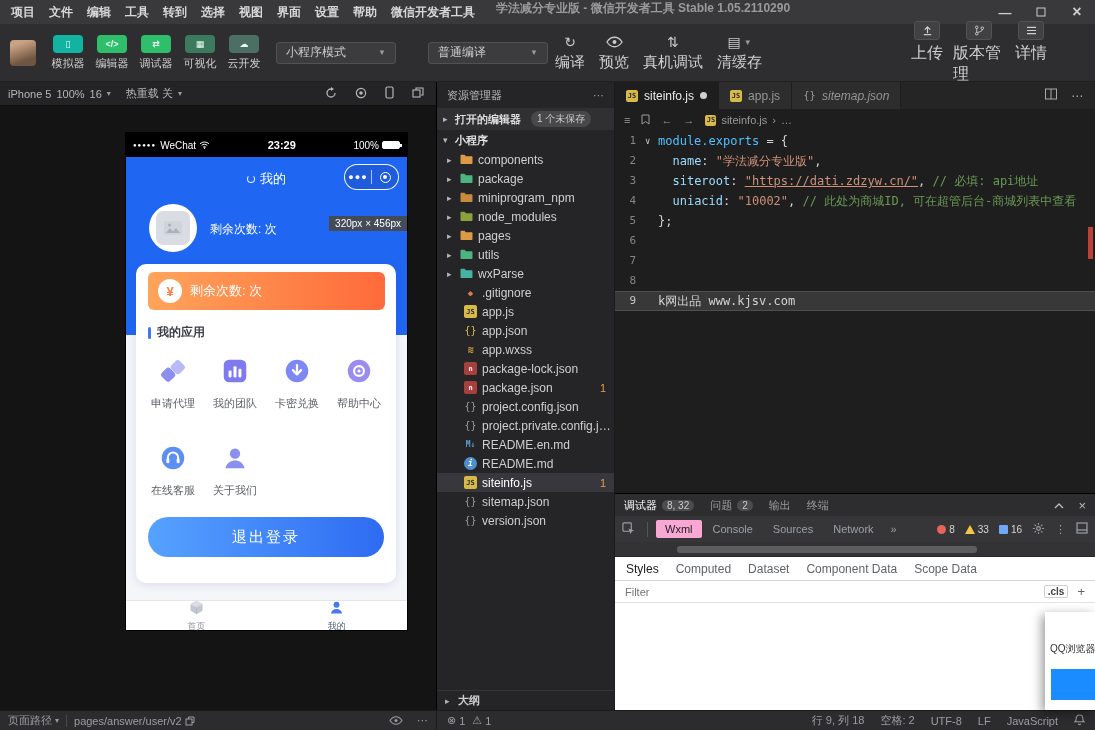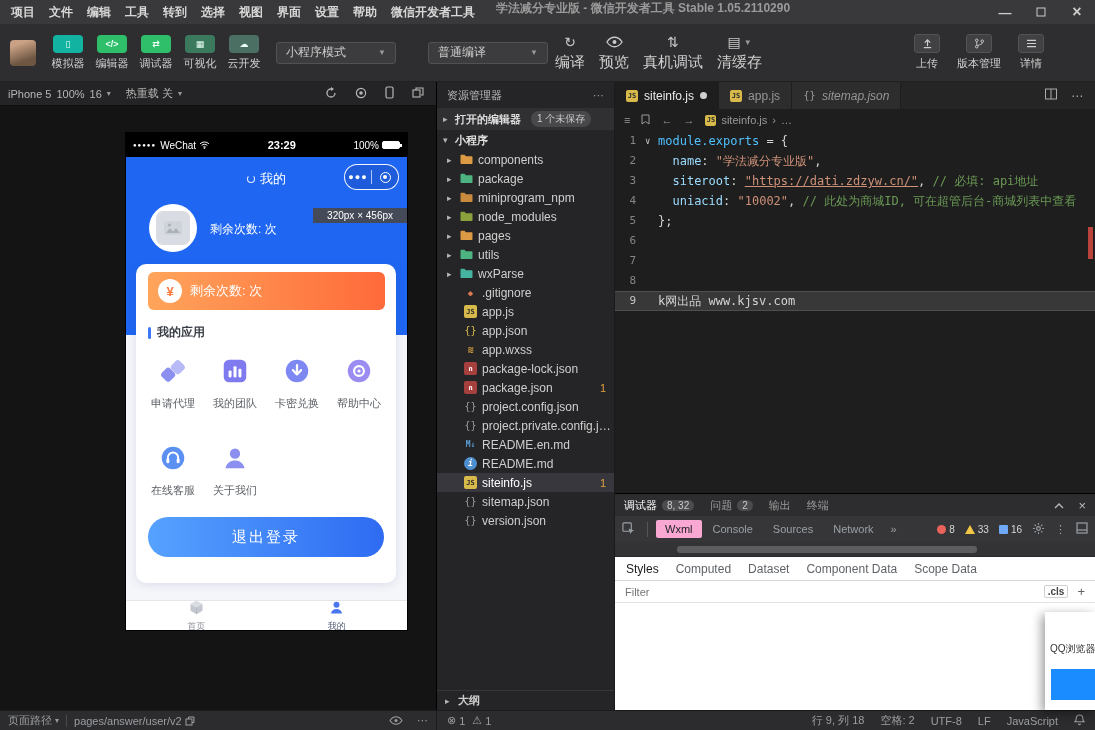--- a/index.html
+++ b/index.html
@@ -22,21 +22,21 @@
   .tool-ic{width:30px;height:18px;border-radius:4px;color:#eafff5;font-size:9px;display:flex;align-items:center;justify-content:center;font-weight:700;}
   .tool-label{font-size:11px;color:#cfcfcf;}
   .select{height:22px;background:#3c3c3e;border:1px solid #515154;border-radius:3px;color:#cccccc;display:flex;align-items:center;padding:0 9px;gap:14px;white-space:nowrap;}
   .caret{font-size:8px;color:#999;}
   .action{display:flex;flex-direction:column;align-items:center;gap:2px;margin:0 7px;color:#c9c9c9;}
   .action-ic{height:18px;display:flex;align-items:center;justify-content:center;font-size:14px;color:#c9c9c9;gap:3px;}
   .action-label{font-size:15px;color:#cfcfcf;white-space:nowrap;}
   .tb-right{margin-left:auto;display:flex;margin-right:28px;}
   .rbtn{display:flex;flex-direction:column;align-items:center;gap:3px;width:52px;}
   .rbtn-ic{width:26px;height:19px;background:#414144;border:1px solid #525255;border-radius:3px;display:flex;align-items:center;justify-content:center;color:#cfcfcf;}
-  .rbtn-label{font-size:11px;color:#cfcfcf;}
+  .rbtn-label{font-size:16px;color:#cfcfcf;}
 
   
   .sim-panel{position:absolute;left:0;top:82px;width:437px;bottom:20px;background:#141415;border-right:1px solid #000;}
   .sim-toolbar{height:24px;background:#242426;border-bottom:1px solid #101010;display:flex;align-items:center;font-size:11px;color:#b6b6b6;padding:0 8px;gap:5px;}
   .sim-ics{margin-left:auto;display:flex;gap:18px;align-items:center;margin-right:4px;}
 
   
   .phone{position:absolute;left:78px;top:51px;width:281px;height:497px;background:#f5f6fa;display:flex;flex-direction:column;box-shadow:0 0 0 1px #000;margin-left:48px;}
   .p-status{height:24px;background:#000;color:#fff;display:flex;align-items:center;padding:0 7px;font-size:10px;}
   .p-sig{font-size:6px;letter-spacing:1px;margin-right:4px;}
@@ -48,21 +48,21 @@
   .p-nav-title{position:absolute;left:0;right:0;top:13px;text-align:center;font-size:13px;display:flex;align-items:center;justify-content:center;gap:5px;}
   .spin{width:8px;height:8px;border:1.5px solid rgba(255,255,255,.9);border-top-color:transparent;border-radius:50%;display:inline-block;}
   .capsule{position:absolute;right:8px;top:7px;width:55px;height:26px;border:1.5px solid rgba(255,255,255,.95);border-radius:14px;background:rgba(30,50,120,.18);display:flex;align-items:center;}
   .cap-dots{flex:1;text-align:center;font-size:9px;letter-spacing:1px;line-height:10px;}
   .cap-div{width:1px;height:14px;background:rgba(255,255,255,.65);}
   .cap-circ{flex:1;display:flex;align-items:center;justify-content:center;}
   .cap-ring{width:11px;height:11px;border:1.5px solid #fff;border-radius:50%;display:flex;align-items:center;justify-content:center;}
   .cap-dot{width:4px;height:4px;background:#fff;border-radius:50%;}
   .p-body{flex:1;position:relative;background:#f5f6fa;}
   .p-bluehead{position:absolute;top:0;left:0;right:0;height:135px;background:var(--phone-blue);}
-  .size-badge{position:absolute;right:0;top:8px;background:rgba(72,72,74,.92);color:#fff;font-size:10px;padding:2px 14px;z-index:5;}
+  .size-badge{position:absolute;right:0;top:16px;background:rgba(72,72,74,.92);color:#fff;font-size:10px;padding:2px 6px;z-index:5;}
   .p-avatar{position:absolute;left:23px;top:4px;width:48px;height:48px;background:#fff;border-radius:50%;display:flex;align-items:center;justify-content:center;}
   .p-avatar-inner{width:34px;height:34px;background:#d9dde3;border-radius:7px;display:flex;align-items:center;justify-content:center;}
   .p-stats{position:absolute;left:84px;top:21px;color:#fff;font-size:12px;}
   .p-card{position:absolute;left:10px;top:64px;width:260px;height:319px;background:#fff;border-radius:10px;box-shadow:0 2px 10px rgba(40,60,120,.12);}
   .banner{margin:8px 11px 0 12px;height:38px;border-radius:6px;background:linear-gradient(90deg,var(--banner-orange-from),var(--banner-orange-to));display:flex;align-items:center;padding:0 10px;gap:8px;color:#fff;font-size:13px;}
   .banner-ic{width:24px;height:24px;background:#fff;border-radius:50%;color:#ff7a3c;font-size:13px;font-weight:700;display:flex;align-items:center;justify-content:center;}
   .sec-title{margin:14px 0 0 12px;display:flex;align-items:center;gap:6px;color:#3a3f48;font-size:12px;font-weight:700;}
   .sec-bar{width:3px;height:12px;background:#3b77f6;border-radius:2px;}
   .app-grid{display:grid;grid-template-columns:repeat(4,1fr);row-gap:32px;padding:15px 6px 0;}
   .app-item{display:flex;flex-direction:column;align-items:center;gap:7px;}

